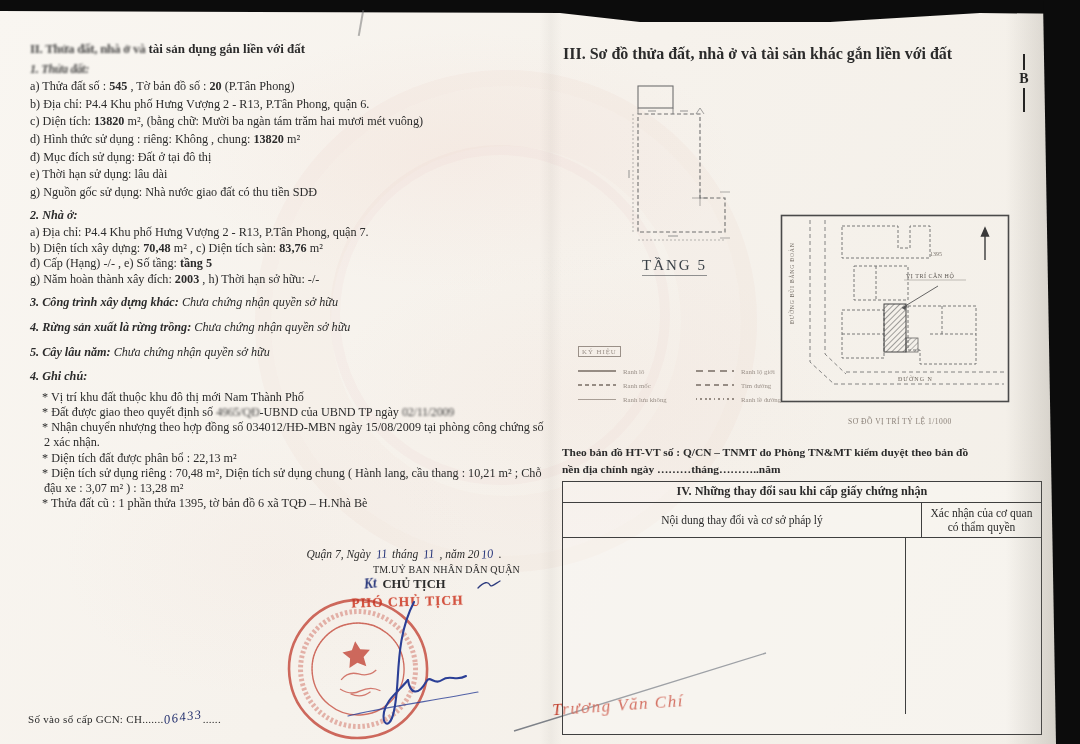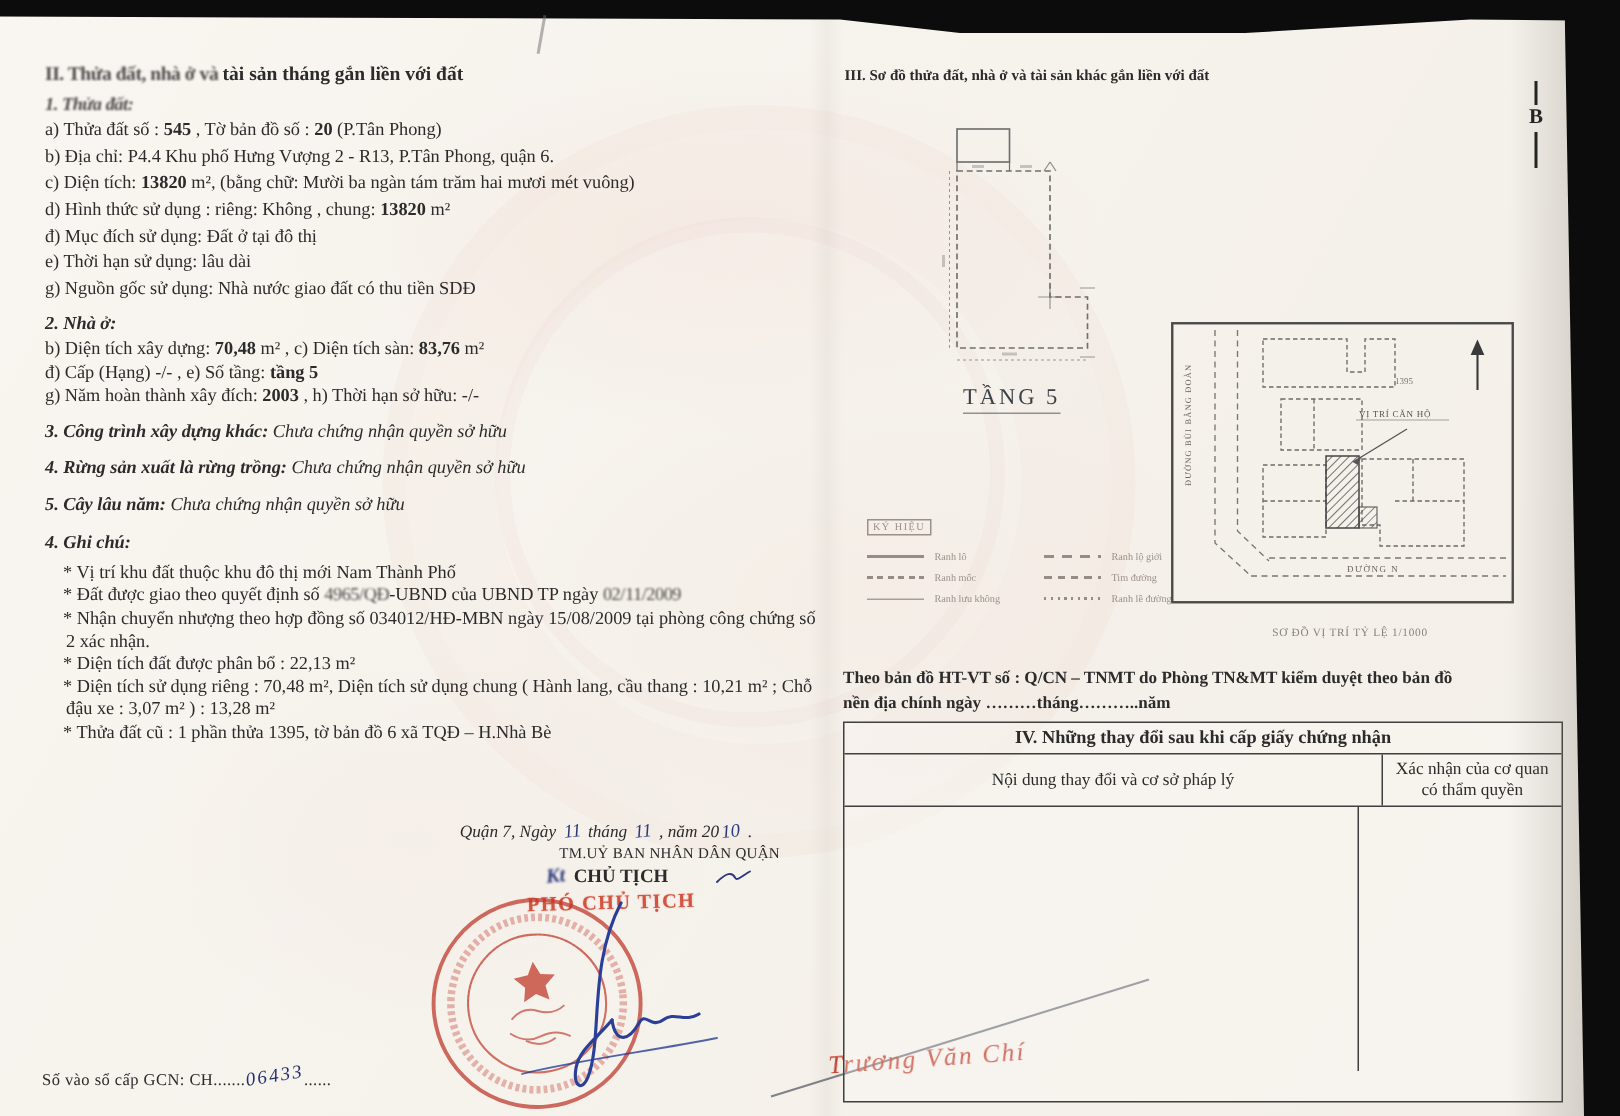--- a/index.html
+++ b/index.html
@@ -50,21 +50,21 @@
   #deputy-stamp{position:absolute;left:300px;top:594px;width:215px;text-align:center;
       font-weight:700;font-size:13.5px;letter-spacing:1px;color:#d14733;opacity:.92;
       transform:rotate(-1.5deg);text-shadow:0 0 1px rgba(209,71,51,.5);}
   #seal-svg{position:absolute;left:282px;top:593px;opacity:.88;transform:rotate(-6deg);}
   #signature-svg{position:absolute;left:318px;top:596px;}
   #underline-svg{position:absolute;left:508px;top:645px;}
   #signer-name{position:absolute;left:552px;top:693px;width:210px;font-size:17px;font-style:italic;
       color:#c5402e;transform:rotate(-4deg);letter-spacing:1.5px;filter:blur(.2px);}
   #footer-line{position:absolute;left:28px;top:712px;font-size:11px;letter-spacing:.3px;}
   
-  #right-heading{position:absolute;left:563px;top:45px;width:470px;font-weight:700;font-size:10px;}
+  #right-heading{position:absolute;left:563px;top:45px;width:470px;font-weight:700;font-size:16px;}
   #north-marker{position:absolute;left:1013px;top:54px;width:22px;text-align:center;color:#1c1c1c;}
   .nm-bar{width:2px;height:16px;background:#1c1c1c;margin:0 auto;}
   .nm-bar2{width:2.5px;height:24px;background:#1c1c1c;margin:0 auto;}
   #north-b{font-weight:700;font-size:14px;line-height:18px;}
   #floorplan-svg{position:absolute;left:628px;top:80px;}
   #floor-label{position:absolute;left:642px;top:257px;font-size:15px;letter-spacing:2px;color:#3a4147;
       border-bottom:1px solid rgba(60,65,70,.55);padding-bottom:1px;filter:blur(.25px);}
   #siteplan-svg{position:absolute;left:780px;top:214px;}
   #site-caption{position:absolute;left:800px;top:417px;width:200px;text-align:center;font-size:7.5px;
       color:#8a8078;letter-spacing:.5px;filter:blur(.3px);}
@@ -103,30 +103,31 @@
 
 <div id="stage">
   <div id="paper"></div>
   <div id="wm-ring1"></div>
   <div id="wm-ring2"></div>
   <div class="blush" style="left:180px;top:30px;width:560px;height:260px;background:radial-gradient(ellipse,rgba(235,190,178,.12),rgba(235,190,178,0) 70%);"></div>
   <div class="blush" style="left:320px;top:250px;width:520px;height:300px;background:radial-gradient(ellipse,rgba(238,200,188,.10),rgba(238,200,188,0) 70%);"></div>
   <div class="blush" style="left:60px;top:420px;width:420px;height:280px;background:radial-gradient(ellipse,rgba(230,195,185,.08),rgba(230,195,185,0) 70%);"></div>
 
   <div id="left-col">
-    <div id="doc-title"><span class="smudge b">II. Thửa đất, nhà ở và </span><span class="b">tài sản tháng gắn liền với đất</span></div>
+    <div id="doc-title"><span class="smudge b">II. Thửa đất, nhà ở và </span><span class="b">tài sản dụng gắn liền với đất</span></div>
     <div class="line sec-head"><span class="bi smudge">1. Thửa đất:</span></div>
     <div class="line"><span>a) Thửa đất số :    </span><span class="b">545</span><span>    , Tờ bản đồ số :  </span><span class="b">20</span><span>  (P.Tân Phong)</span></div>
     <div class="line"><span>b) Địa chỉ:   P4.4    Khu phố Hưng Vượng 2 - R13, P.Tân Phong, quận 6.</span></div>
     <div class="line"><span>c) Diện tích:  </span><span class="b">13820</span><span> m², (bằng chữ: Mười ba ngàn tám trăm hai mươi mét vuông)</span></div>
     <div class="line"><span>d) Hình thức sử dụng : riêng:          Không ,       chung:  </span><span class="b">13820</span><span> m²</span></div>
     <div class="line"><span>đ) Mục đích sử dụng:  Đất ở tại đô thị</span></div>
     <div class="line"><span>e) Thời hạn sử dụng:   lâu dài</span></div>
     <div class="line"><span>g) Nguồn gốc sử dụng:  Nhà nước giao đất có thu tiền SDĐ</span></div>
     <div class="line sec-head gap6"><span class="bi">2. Nhà ở:</span></div>
+    <div class="line" style="line-height:15.6px"><span>a) Địa chỉ:   P4.4    Khu phố Hưng Vượng 2 - R13, P.Tân Phong, quận 7.</span></div>
     <div class="line" style="line-height:15.6px"><span>b) Diện tích xây dựng:   </span><span class="b">70,48</span><span>       m² ,  c) Diện tích sàn:   </span><span class="b">83,76</span><span>  m²</span></div>
     <div class="line" style="line-height:15.6px"><span>đ) Cấp (Hạng)      -/-        ,     e) Số tầng:    </span><span class="b">tầng 5</span></div>
     <div class="line" style="line-height:15.6px"><span>g) Năm hoàn thành xây đích:     </span><span class="b">2003</span><span> , h) Thời hạn sở hữu:     -/-</span></div>
     <div class="line gap7"><span class="bi">3. Công trình xây dựng khác: </span><span class="i">Chưa chứng nhận quyền sở hữu</span></div>
     <div class="line gap7"><span class="bi">4. Rừng sản xuất là rừng trồng: </span><span class="i">Chưa chứng nhận quyền sở hữu</span></div>
     <div class="line gap7"><span class="bi">5. Cây lâu năm: </span><span class="i">Chưa chứng nhận quyền sở hữu</span></div>
     <div class="line gap7"><span class="bi">4. Ghi chú:</span></div>
     <div id="notes" style="margin-top:4px">
       <div class="line"><span>*  Vị trí khu đất thuộc khu đô thị mới Nam Thành Phố</span></div>
       <div class="line"><span>*  Đất được giao theo quyết định số </span><span class="smudge">4965/QĐ</span><span>-UBND của UBND TP ngày </span><span class="smudge">02/11/2009</span></div>

